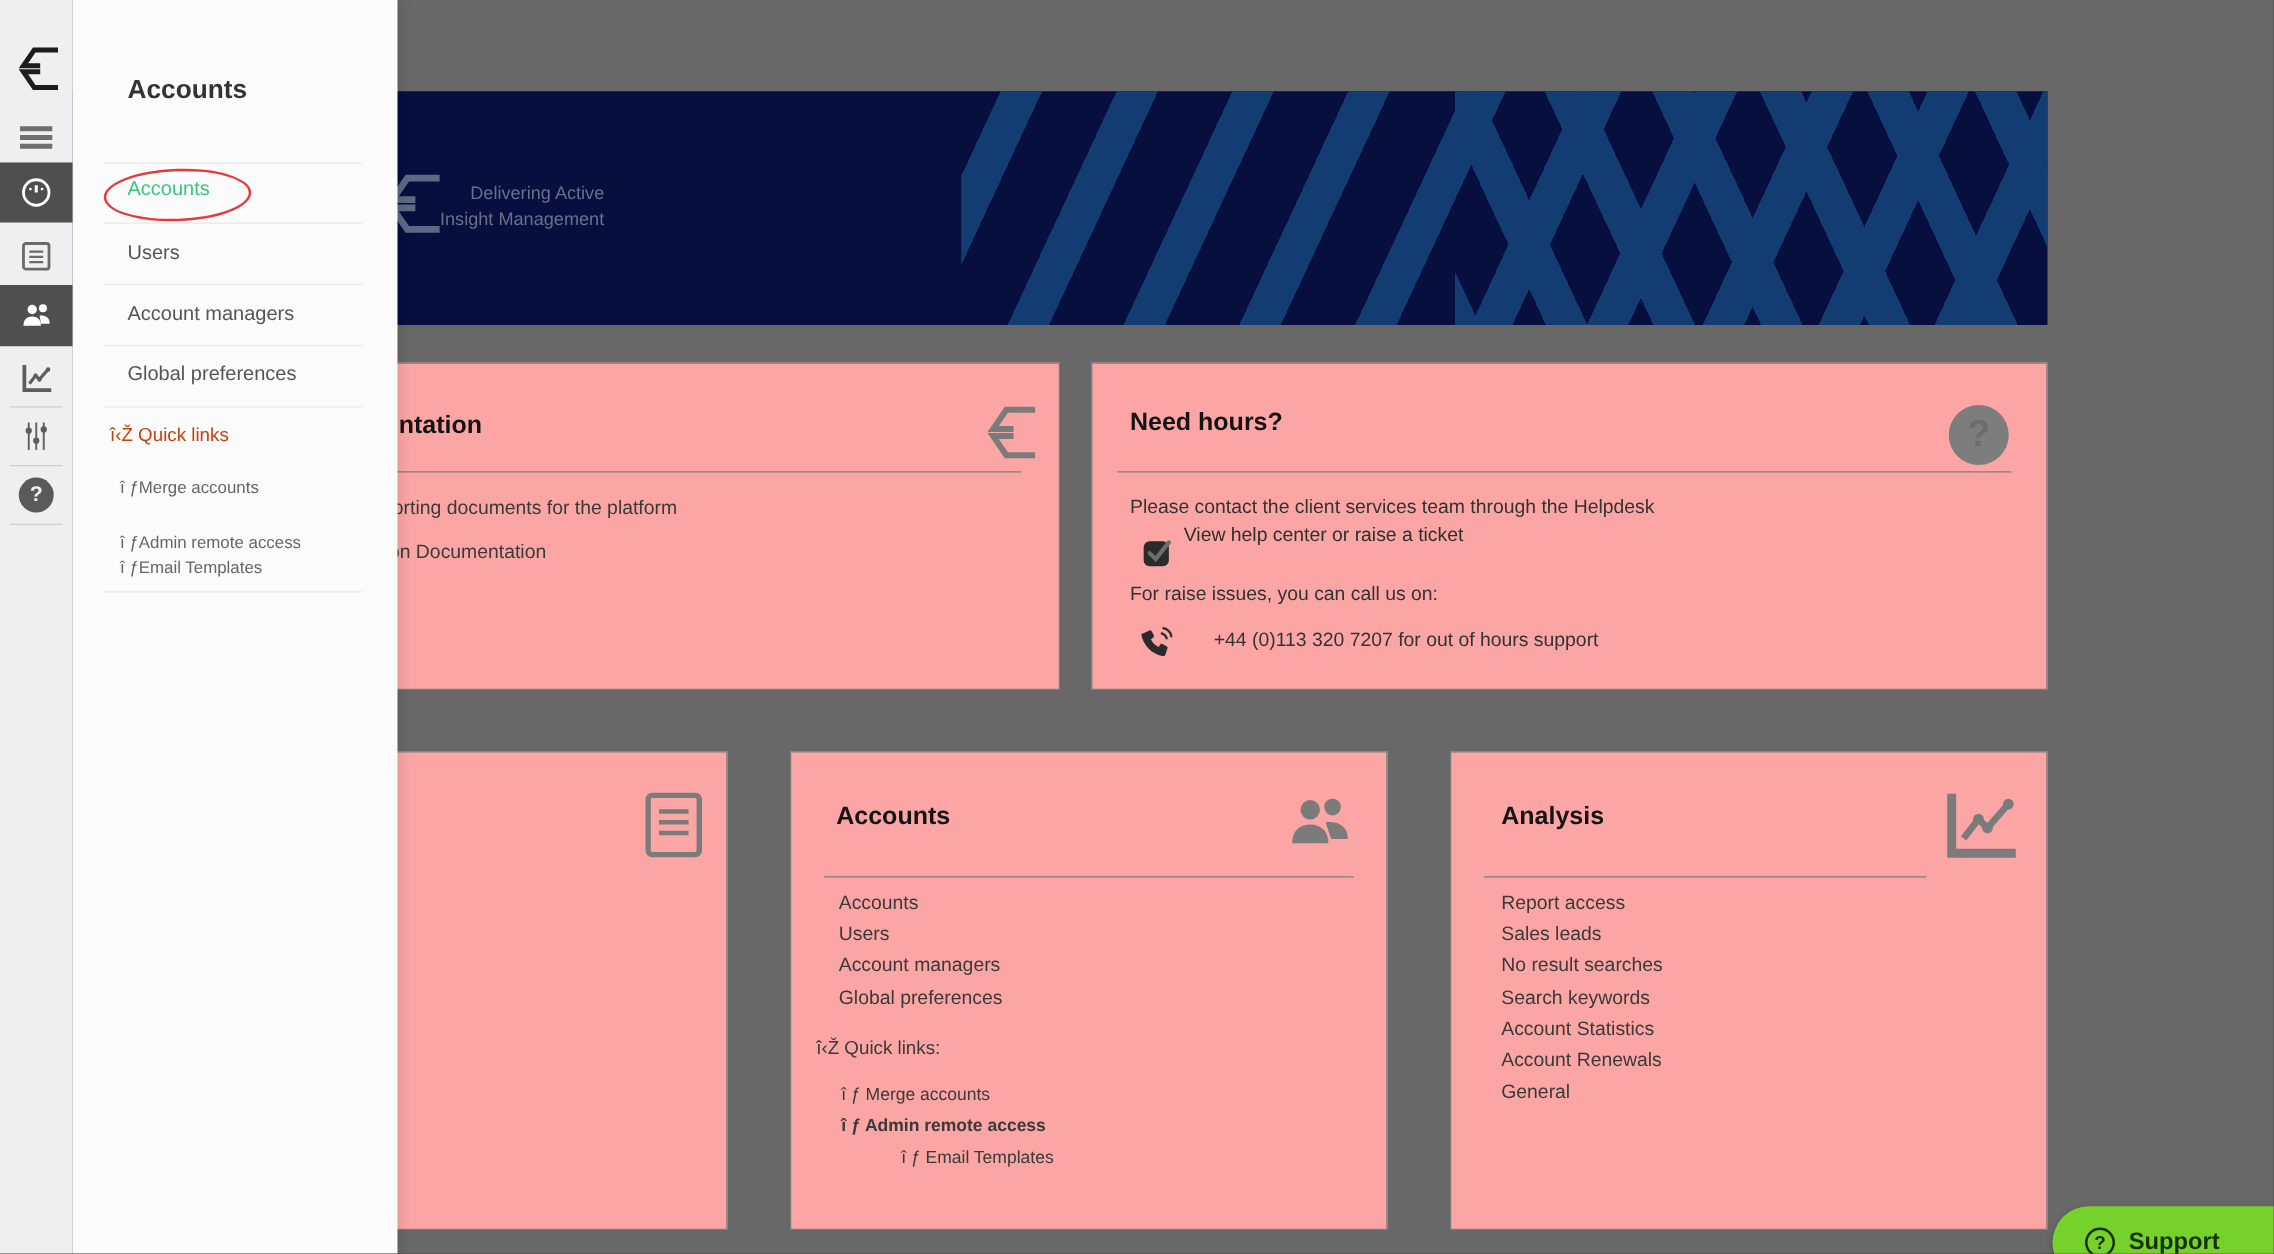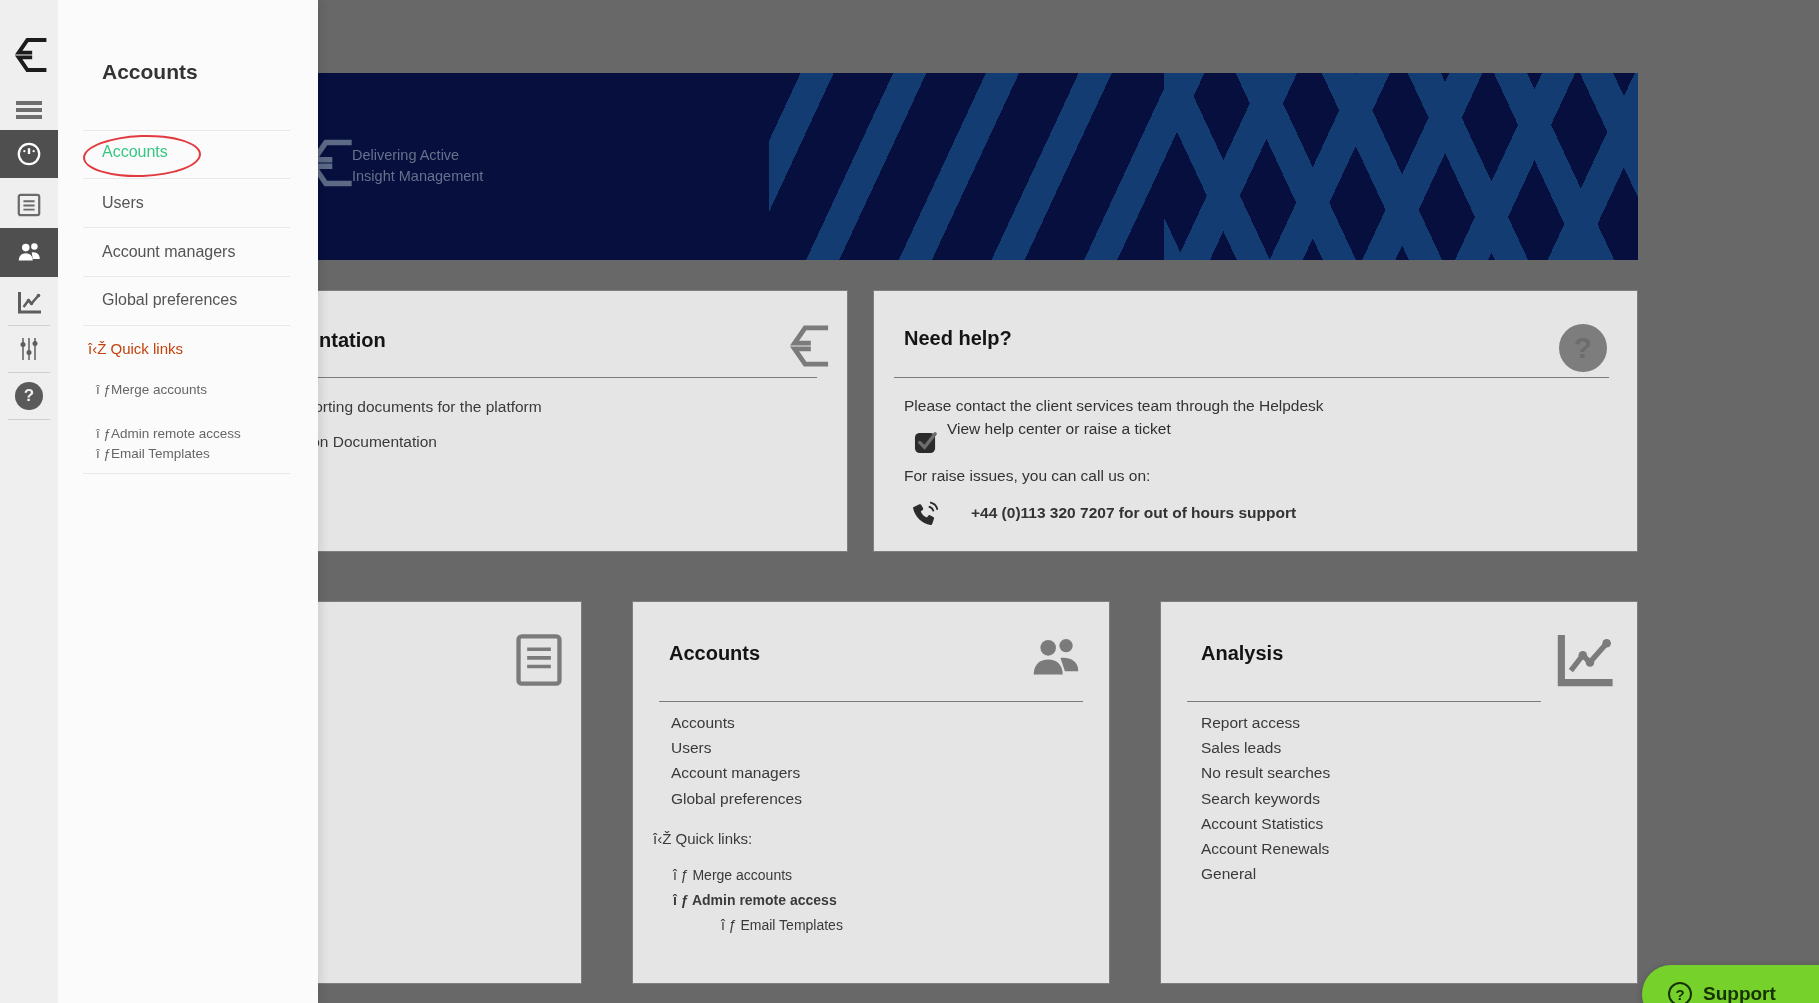--- a/index.html
+++ b/index.html
@@ -18,30 +18,30 @@
   .flyout-title{position:absolute;left:44px;top:60px;font-size:21px;font-weight:bold;color:#333;}
   .fsep{position:absolute;left:25px;width:207px;height:1px;background:#e9e9e9;}
   .fitem{position:absolute;left:44px;font-size:16px;color:#555;cursor:pointer;}
   .fitem.green{color:#36c783;}
   .ellipse{position:absolute;left:25px;top:135px;width:114px;height:38px;border:2px solid #e23b3f;
            border-radius:50%;transform:rotate(-2deg);pointer-events:none;}
   .fq-head{position:absolute;left:30px;top:340px;font-size:15px;color:#c2410c;cursor:pointer;}
   .fq-item{position:absolute;left:38px;font-size:13.5px;color:#666;cursor:pointer;}
 
   
-  .banner{position:absolute;left:58px;top:73px;width:1580px;height:187px;background:#060f3e;overflow:hidden;z-index:5;}
+  .banner{position:absolute;left:58px;top:73px;width:1580px;height:187px;background:#060f3e;overflow:hidden;z-index:5;text-align:right;}
   .stripes-a{position:absolute;top:-60px;bottom:-60px;left:45%;right:0;
              background:repeating-linear-gradient(115deg,transparent 0 54px,#123c72 54px 84px);}
   .stripes-b{position:absolute;top:-60px;bottom:-60px;left:70%;right:0;
              background:repeating-linear-gradient(245deg,transparent 0 48px,#123c72 48px 78px);}
   .banner-logo{position:absolute;left:244px;top:62px;}
   .tagline{position:absolute;left:294px;top:72px;font-size:14.5px;line-height:21px;color:#67718c;}
 
   
-  .card{position:absolute;background:#e5e5e5;border:1px solid #7e7e7e;z-index:4;box-sizing:border-box;}
+  .card{position:absolute;background:#fca5a5;border:1px solid #7e7e7e;z-index:4;box-sizing:border-box;}
   .card-title{position:absolute;font-size:20px;font-weight:bold;color:#141414;}
   .card-sep{position:absolute;height:1px;background:#7c7c7c;}
   .card-text{position:absolute;font-size:15.5px;color:#333;}
   .card-link{position:absolute;font-size:15.5px;color:#3a3a3a;cursor:pointer;}
   .wmark{position:absolute;color:#7b7b7b;}
   .qmark-badge{position:absolute;left:685px;top:33px;width:48px;height:48px;border-radius:50%;background:#7d7d7d;
                display:flex;align-items:center;justify-content:center;font-size:30px;font-weight:bold;color:#6c6c6c;}
   .cq-head{position:absolute;left:20px;top:228px;font-size:15px;color:#3a3a3a;}
   .cq-item{position:absolute;left:40px;font-size:14px;color:#3a3a3a;cursor:pointer;}
 
@@ -80,40 +80,40 @@
         <path d="M46 7 H22 L11 23 H28"></path>
           <path d="M28 29 H11 L22 45 H46"></path>
       </svg>
     </span>
     <div class="card-sep" style="left:26px;right:30px;top:86px;"></div>
     <div class="card-link" style="left:99px;top:107px;">pporting documents for the platform</div>
     <div class="card-link" style="left:83px;top:142px;">gration Documentation</div>
   </div>
 
   <div class="card" style="left:873px;top:290px;width:765px;height:262px;">
-    <div class="card-title" style="left:30px;top:36px;">Need help?</div>
+    <div class="card-title" style="left:30px;top:36px;">Need hours?</div>
     <div class="qmark-badge">?</div>
     <div class="card-sep" style="left:20px;right:28px;top:86px;"></div>
     <div class="card-text" style="left:30px;top:106px;">Please contact the client services team through the Helpdesk</div>
     <span style="position:absolute;left:40px;top:140px;">
       <svg width="23" height="23" viewBox="0 0 24 24">
         <rect x="1" y="2" width="21" height="21" rx="5" fill="#2b2b2b"></rect>
         <path d="M6 12 l5 5 L22 3" fill="none" stroke="#6d6d6d" stroke-width="3.5" stroke-linecap="round"></path>
       </svg>
     </span>
     <div class="card-link" style="left:73px;top:129px;color:#2f2f2f;">View help center or raise a ticket</div>
     <div class="card-text" style="left:30px;top:176px;">For raise issues, you can call us on:</div>
     <span style="position:absolute;left:38px;top:210px;">
       <svg width="26" height="24" viewBox="0 0 28 26">
         <path d="M3 6l5-2.4c.8-.4 1.7 0 2 .7l1.9 3.6c.3.7.1 1.5-.5 1.9l-2 1.5c1.3 3 3.6 5.3 6.6 6.6l1.5-2c.4-.6 1.2-.8 1.9-.5l3.6 1.9c.8.4 1.1 1.3.7 2L21.8 25c-.3.7-1 1.1-1.8 1C10.4 24.5 2.5 16.6 1 7 1 6.6 2.3 6.3 3 6z" fill="#2b2b2b"></path>
         <path d="M18 6c2.6.6 4.6 2.6 5.2 5.2" fill="none" stroke="#2b2b2b" stroke-width="2"></path>
         <path d="M19.5 1.5c4 .9 7.2 4.1 8 8" fill="none" stroke="#2b2b2b" stroke-width="2"></path>
       </svg>
     </span>
-    <div class="card-text" style="left:97px;top:213px;font-weight:bold;">+44 (0)113 320 7207 for out of hours support</div>
+    <div class="card-text" style="left:97px;top:213px;">+44 (0)113 320 7207 for out of hours support</div>
   </div>
 
   <div class="card" style="left:120px;top:601px;width:462px;height:383px;">
     <span class="wmark" style="left:392px;top:30px;">
       <svg width="52" height="56" viewBox="0 0 48 52" fill="none" stroke="#7b7b7b" stroke-width="4">
         <rect x="5" y="4" width="38" height="44" rx="3"></rect>
         <path d="M13 16 h22 M13 24 h22 M13 32 h22" stroke-width="3.4"></path>
       </svg>
     </span>
   </div>

